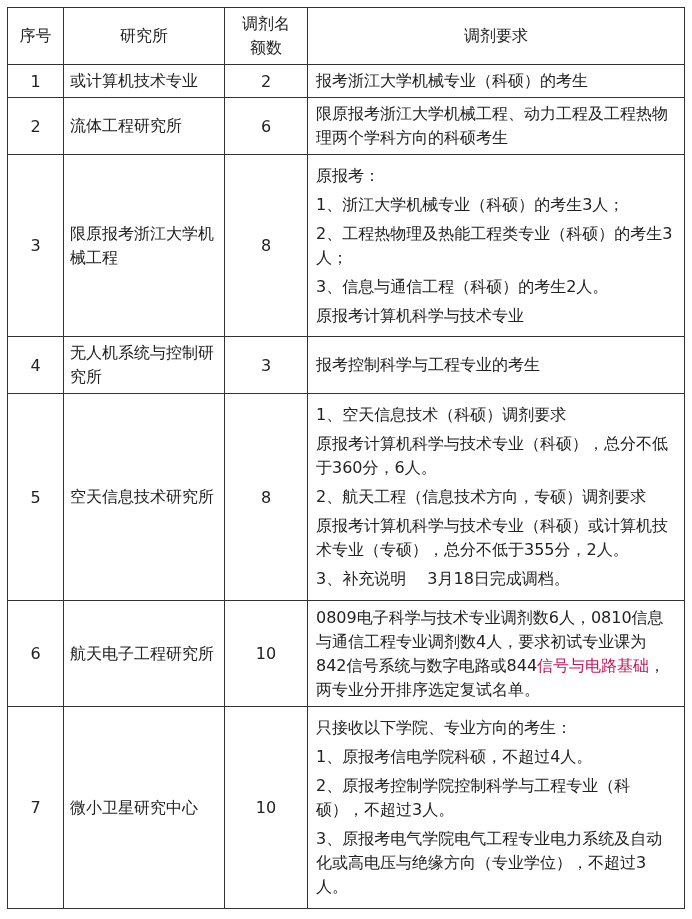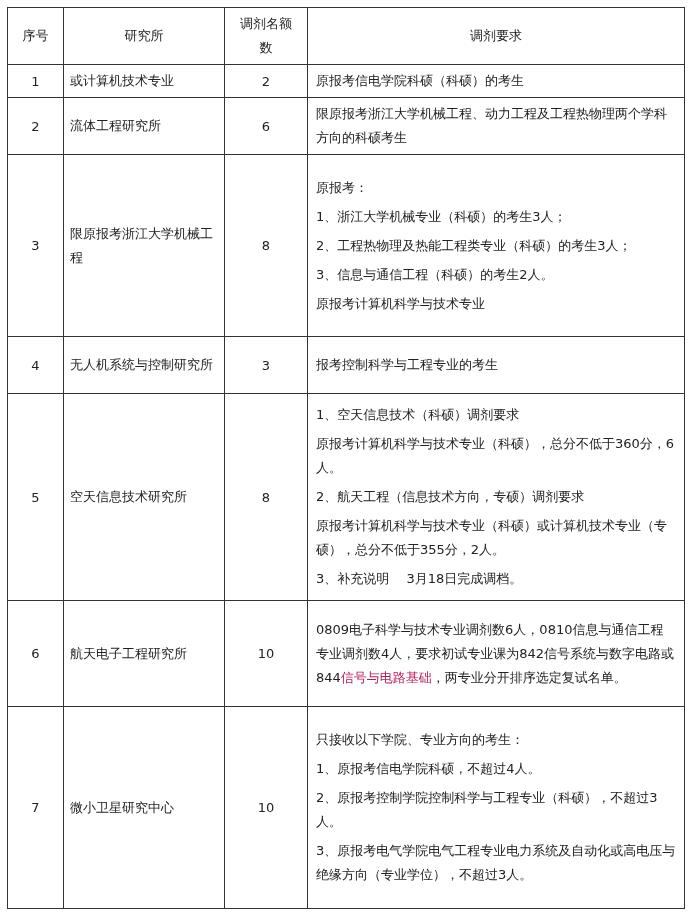--- a/index.html
+++ b/index.html
@@ -1,19 +1,19 @@
 <!DOCTYPE html>
 <html><head>
 <meta charset="utf-8">
 <style>
   html, body { margin: 0; padding: 0; background: #ffffff; }
   body { width: 692px; height: 919px; position: relative; overflow: hidden;
          font-family: "DejaVu Sans", "Liberation Sans", sans-serif; color: #222; }
   table { position: absolute; left: 7px; top: 7px; width: 677px; border-collapse: collapse;
-          table-layout: fixed; font-size: 13px; }
+          table-layout: fixed; font-size: 16px; }
   td, th { border: 1px solid #333; padding: 0 6px; vertical-align: middle; font-weight: normal; }
   th { text-align: center; line-height: 24px; }
   td.c { text-align: center; }
   td.req { padding: 2px 8px; }
   td.req p { margin: 0; line-height: 24px; }
   td.req p + p { margin-top: 5px; }
   td.inst { line-height: 24px; }
   .red { color: #be185d; }
 </style>
 </head>
@@ -32,21 +32,21 @@
     <th>研究所</th>
     <th style="padding:0 12px">调剂名额数</th>
     <th>调剂要求</th>
   </tr>
 
   <tr style="height:33px">
     <td class="c">1</td>
     <td class="inst">或计算机技术专业</td>
     <td class="c">2</td>
     <td class="req">
-      <p>原报考信电学院科硕（科硕）的考生</p>
+      <p>报考浙江大学机械专业（科硕）的考生</p>
     </td>
   </tr>
 
   <tr style="height:57px">
     <td class="c">2</td>
     <td class="inst">流体工程研究所</td>
     <td class="c">6</td>
     <td class="req">
       <p>限原报考浙江大学机械工程、动力工程及工程热物理两个学科方向的科硕考生</p>
     </td>

